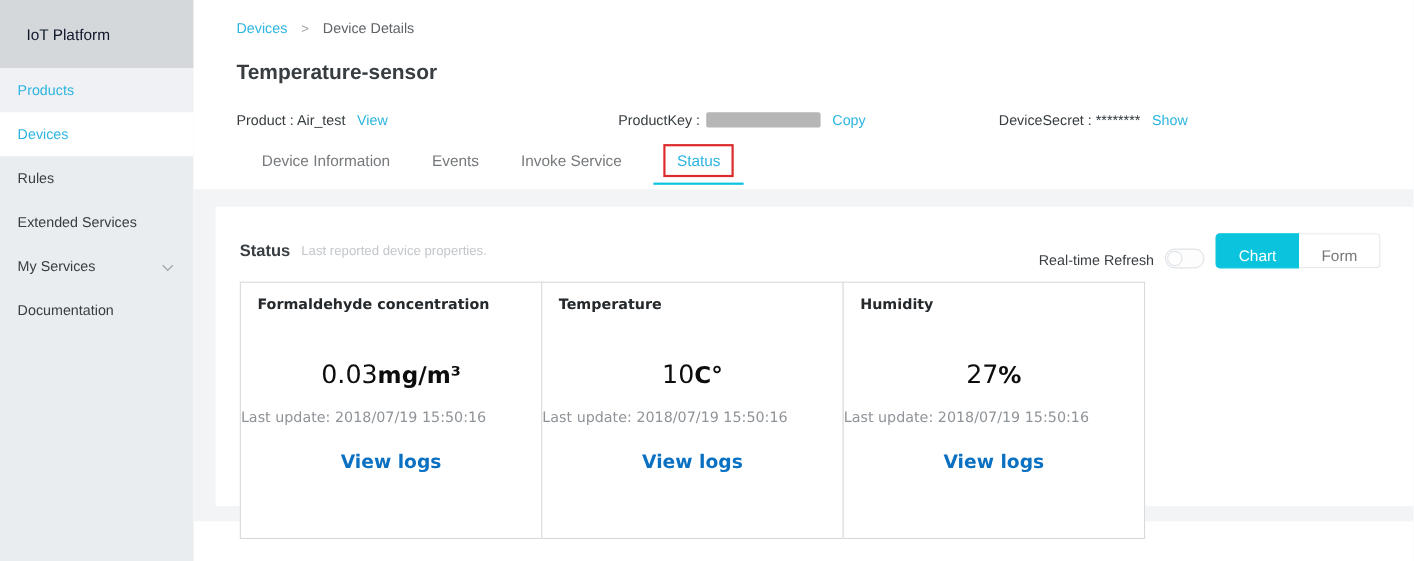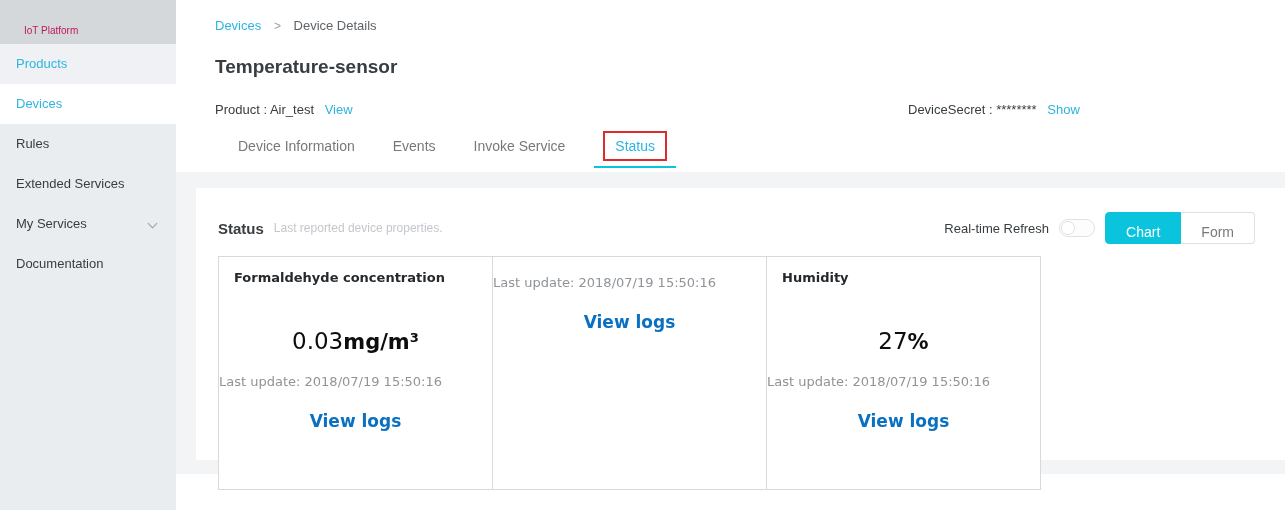--- a/index.html
+++ b/index.html
@@ -5,22 +5,22 @@
   :root{
     --accent:#2db5e0; --chart-btn:#0ac4de; --viewlogs:#0a70c2; --annotation:#dd2b2b;
   }
   *{margin:0;padding:0;box-sizing:border-box;}
   html,body{width:1285px;height:510px;overflow:hidden;}
   body{font-family:"Liberation Sans",sans-serif;background:#fff;color:#373d41;}
   .app{position:relative;width:1285px;height:510px;background:#fff;}
 
   
   .sidebar{position:absolute;left:0;top:0;width:176px;height:510px;background:#e9edf0;}
-  .sidebar-header{height:44px;line-height:62px;background:#d4d8db;padding-left:24px;
-    font-size:10px;color:#be185d;}
+  .sidebar-header{height:62px;line-height:62px;background:#d4d8db;padding-left:24px;
+    font-size:14px;color:#0f172a;}
   .nav-item{position:relative;height:40px;line-height:40px;padding-left:16px;
     font-size:13px;color:#373d41;cursor:pointer;}
   .nav-item.hl{background:#eff1f5;color:var(--accent);}
   .nav-item.active{background:#ffffff;color:var(--accent);}
   .chev{position:absolute;right:20px;top:16px;width:7px;height:7px;
     border-right:1px solid #9aa0a6;border-bottom:1px solid #9aa0a6;transform:rotate(45deg);}
 
   
   .main{position:absolute;left:176px;top:0;right:0;height:474px;background:#fff;}
 
@@ -46,21 +46,21 @@
     border:2px solid var(--annotation);padding:5px 10px;}
   .tab.active::after{content:"";position:absolute;left:50%;transform:translateX(-50%);
     bottom:-9px;width:82px;height:2px;background:var(--chart-btn);}
 
   .content-bg{position:absolute;left:0;right:0;top:172px;bottom:0;background:#f3f4f6;}
   .panel{position:absolute;left:20px;top:16px;right:0;bottom:14px;background:#fff;}
 
   .panel-head{display:flex;align-items:center;padding:24px 30px 0 22px;}
   .panel-heading{font-size:15px;font-weight:bold;color:#373d41;}
   .panel-sub{font-size:12px;color:#c3c7cb;margin-left:10px;}
-  .head-controls{margin-left:auto;display:flex;align-items:center;}
+  .head-controls{margin-left:auto;display:flex;align-items:flex-end;}
   .rt-label{font-size:13px;color:#373d41;margin-right:10px;}
   .toggle{position:relative;width:36px;height:18px;border:1px solid #dfe3e7;border-radius:10px;
     background:#fdfdfd;margin-right:10px;cursor:pointer;}
   .toggle .knob{position:absolute;left:1px;top:1px;width:14px;height:14px;border-radius:50%;
     background:#fff;border:1px solid #dfe3e7;}
   .seg{display:flex;}
   .seg-btn{height:32px;line-height:30px;padding:4px 20px;font-size:14px;cursor:pointer;
     border:1px solid #dde0e4;background:#fff;color:#76797c;}
   .seg-btn.first{border-radius:4px 0 0 4px;}
   .seg-btn.last{border-radius:0 4px 4px 0;border-left:none;}
@@ -114,20 +114,24 @@
       <span>Device Details</span>
     </div>
 
     <h1 class="page-title">Temperature-sensor</h1>
 
     <div class="meta-row">
       <div class="meta-item m1">
         <span>Product : </span><span>Air_test</span>
         <span class="lnk">View</span>
       </div>
+      <div class="meta-item m2">
+        <span>ProductKey : </span><span class="redacted"></span>
+        <span class="lnk">Copy</span>
+      </div>
       <div class="meta-item m3">
         <span>DeviceSecret : </span><span>********</span>
         <span class="lnk">Show</span>
       </div>
     </div>
 
     <div class="tabs">
       <span class="tab">Device Information</span>
       <span class="tab">Events</span>
       <span class="tab">Invoke Service</span>
@@ -158,20 +162,22 @@
             <div class="card-title">Formaldehyde concentration</div>
             <div class="card-value"><span>0.03</span><span class="unit">mg/m³</span></div>
             <div class="card-update">
               <span>Last update:</span>
               <span>2018/07/19 15:50:16</span>
             </div>
             <div class="card-link">View logs</div>
           </div>
 
           <div class="card">
+            <div class="card-title">Temperature</div>
+            <div class="card-value"><span>10</span><span class="unit">C°</span></div>
             <div class="card-update">
               <span>Last update:</span>
               <span>2018/07/19 15:50:16</span>
             </div>
             <div class="card-link">View logs</div>
           </div>
 
           <div class="card">
             <div class="card-title">Humidity</div>
             <div class="card-value"><span>27</span><span class="unit">%</span></div>

